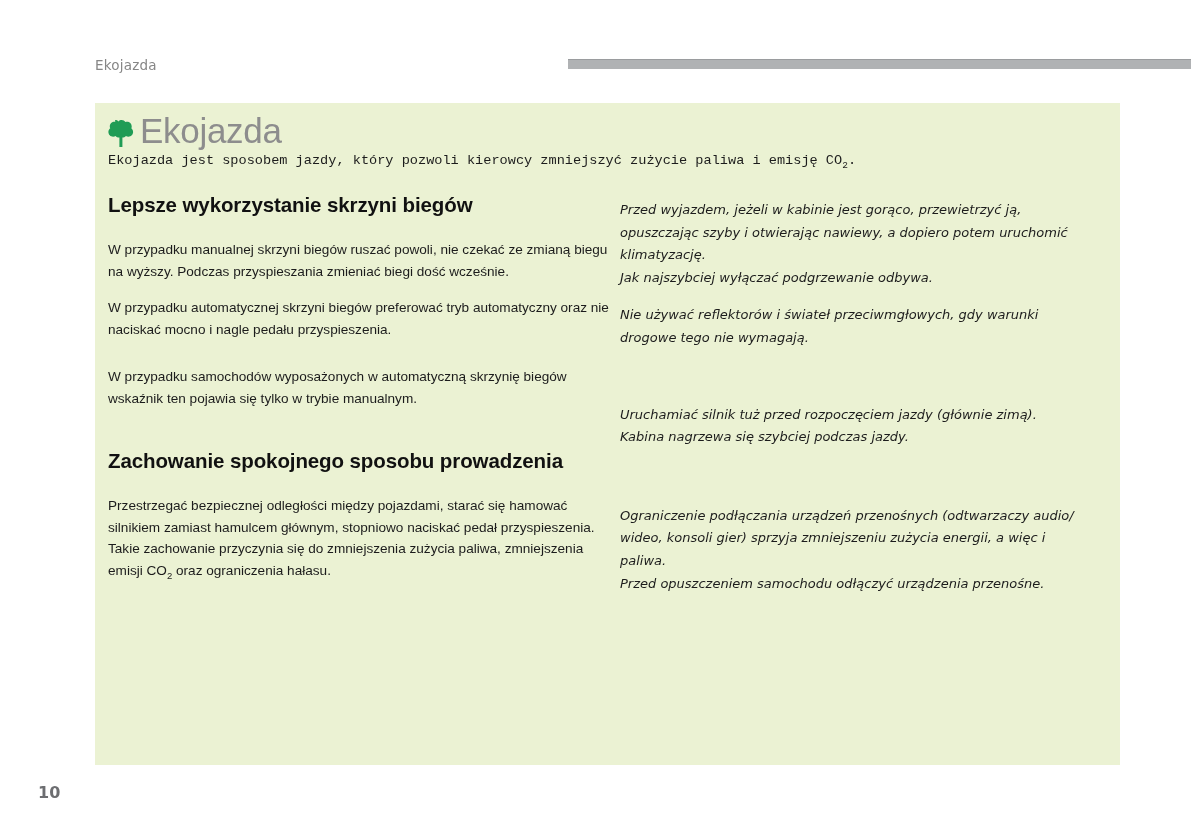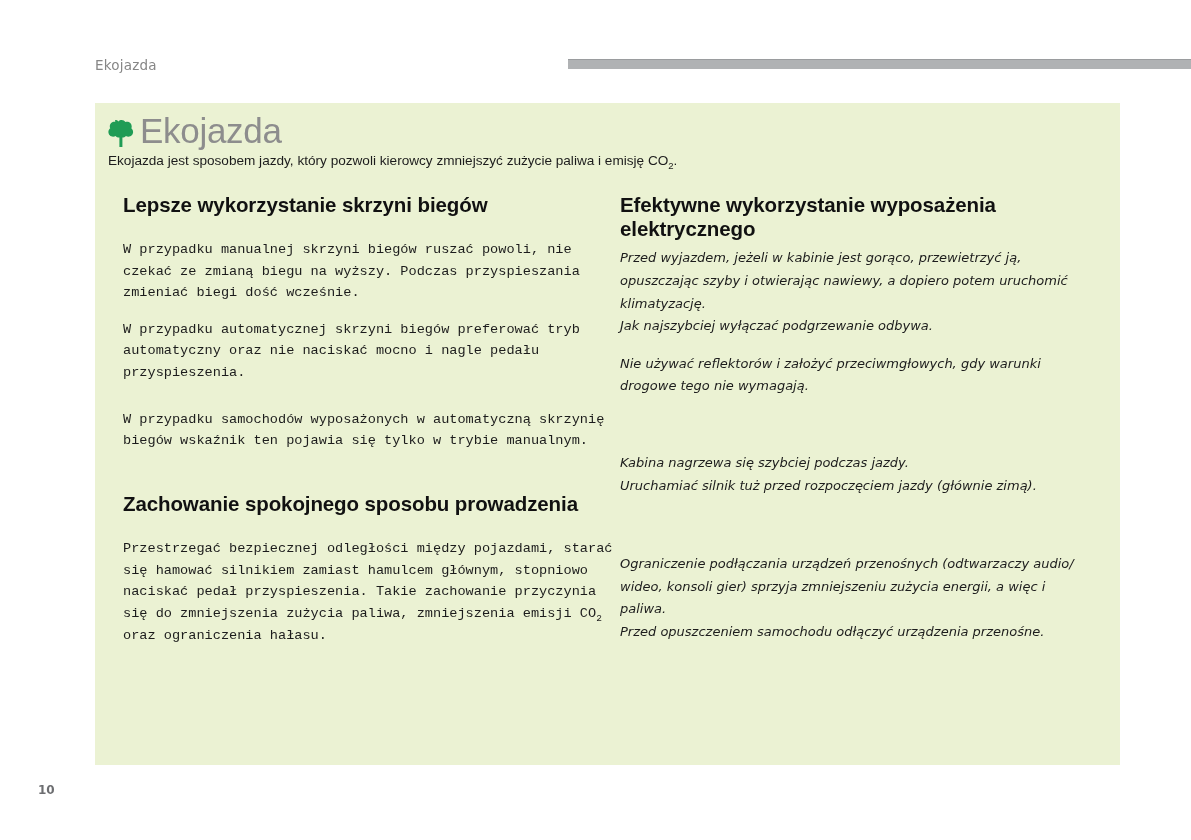--- a/index.html
+++ b/index.html
@@ -67,60 +67,60 @@
     font-family: "Liberation Sans", sans-serif;
     letter-spacing: -0.3px;
     line-height: 1;
   }
   #panel-subtitle {
     position: absolute;
     left: 13px;
     top: 50px;
     font-size: 13.6px;
     color: #1c1c1c;
-    font-family: Liberation Sans, sans-serif;
+    font-family: Liberation Mono, monospace;
     white-space: nowrap;
   }
   .sub {
     font-size: 9.5px;
     vertical-align: sub;
   }
 
   
   #columns {
     position: absolute;
     left: 0;
     top: 90px;
     width: 100%;
     height: 570px;
   }
   .column {
     position: absolute;
     top: 0;
   }
-  #left-column  { left: 28px;  width: 505px; }
+  #left-column  { left: 13px;  width: 505px; }
   #right-column { left: 525px; width: 470px; }
 
   h2.section-heading {
     margin: 0 0 0 0;
     font-size: 20.5px;
     font-weight: bold;
     color: #111111;
     font-family: "Liberation Sans", sans-serif;
     line-height: 1.18;
     letter-spacing: -0.1px;
   }
   #left-column h2.section-heading { font-size: 20.5px; }
 
   p.body-text {
     margin: 0;
     font-size: 13.6px;
     color: #1c1c1c;
     line-height: 1.58;
-    font-family: Liberation Mono, monospace;
+    font-family: Liberation Sans, sans-serif;
   }
   #right-column p.body-text {
     font-family: "DejaVu Sans", sans-serif;
     font-size: 13px;
     line-height: 1.74;
     font-style: italic;
   }
   #right-column h2.section-heading {
     font-family: "Liberation Sans", sans-serif;
   }
@@ -129,21 +129,21 @@
   .gap-md { height: 26px; }
   .gap-lg { height: 40px; }
   .gap-xl { height: 54px; }
   .gap-heading { height: 22px; }
 
   
   #page-number {
     position: absolute;
     left: 38px;
     top: 783px;
-    font-size: 12px;
+    font-size: 16px;
     font-weight: bold;
     color: #6d6e71;
     font-family: "DejaVu Sans", sans-serif;
   }
 </style>
 </head>
 <body>
 
 <div id="running-header">Ekojazda</div>
 <div id="header-rule"></div>
@@ -176,32 +176,31 @@
       <div class="gap-lg"></div>
       <h2 class="section-heading">Zachowanie spokojnego sposobu prowadzenia</h2>
       <div class="gap-heading"></div>
 
       <p class="body-text"><span>Przestrzegać bezpiecznej odległości między pojazdami, starać się hamować silnikiem zamiast hamulcem głównym, stopniowo naciskać pedał przyspieszenia. Takie zachowanie przyczynia się do zmniejszenia zużycia paliwa, zmniejszenia emisji CO</span><span class="sub">2</span><span> oraz ograniczenia hałasu.</span></p>
       <div class="gap-sm"></div>
     </div>
 
     <div class="column" id="right-column">
 
-      <h2 class="section-heading">Efektywne wykorzystanie wyposażenia elektrycznego</h2>
       <div style="height:6px"></div>
 
       <p class="body-text">Przed wyjazdem, jeżeli w kabinie jest gorąco, przewietrzyć ją, opuszczając szyby i otwierając nawiewy, a dopiero potem uruchomić klimatyzację.</p>
       <p class="body-text">Jak najszybciej wyłączać podgrzewanie odbywa.</p>
 
       <div class="gap-sm"></div>
-      <p class="body-text">Nie używać reflektorów i założyć przeciwmgłowych, gdy warunki drogowe tego nie wymagają.</p>
+      <p class="body-text">Nie używać reflektorów i świateł przeciwmgłowych, gdy warunki drogowe tego nie wymagają.</p>
 
       <div class="gap-xl"></div>
+      <p class="body-text">Uruchamiać silnik tuż przed rozpoczęciem jazdy (głównie zimą).</p>
       <p class="body-text">Kabina nagrzewa się szybciej podczas jazdy.</p>
-      <p class="body-text">Uruchamiać silnik tuż przed rozpoczęciem jazdy (głównie zimą).</p>
 
       <div style="height:56px"></div>
       <p class="body-text">Ograniczenie podłączania urządzeń przenośnych (odtwarzaczy audio/ wideo, konsoli gier) sprzyja zmniejszeniu zużycia energii, a więc i paliwa.</p>
       <p class="body-text">Przed opuszczeniem samochodu odłączyć urządzenia przenośne.</p>
     </div>
 
   </div>
 </div>
 
 <div id="page-number">10</div>

